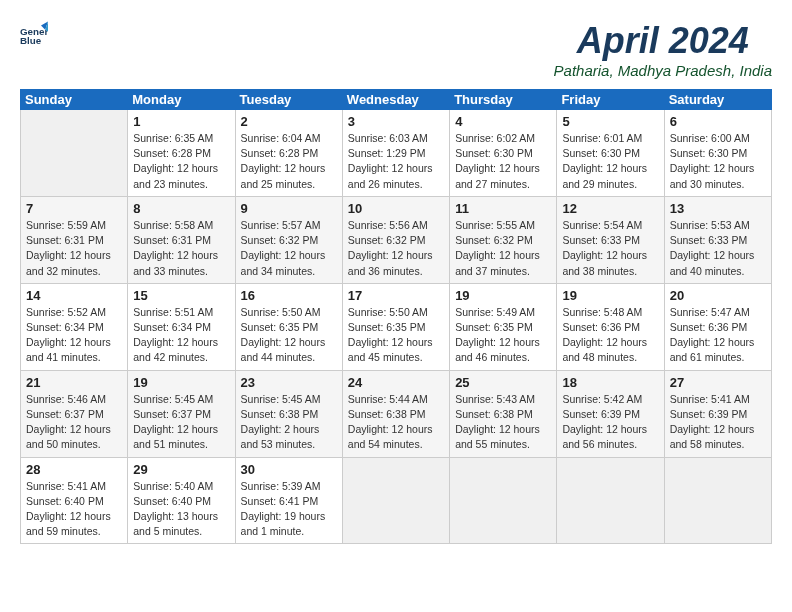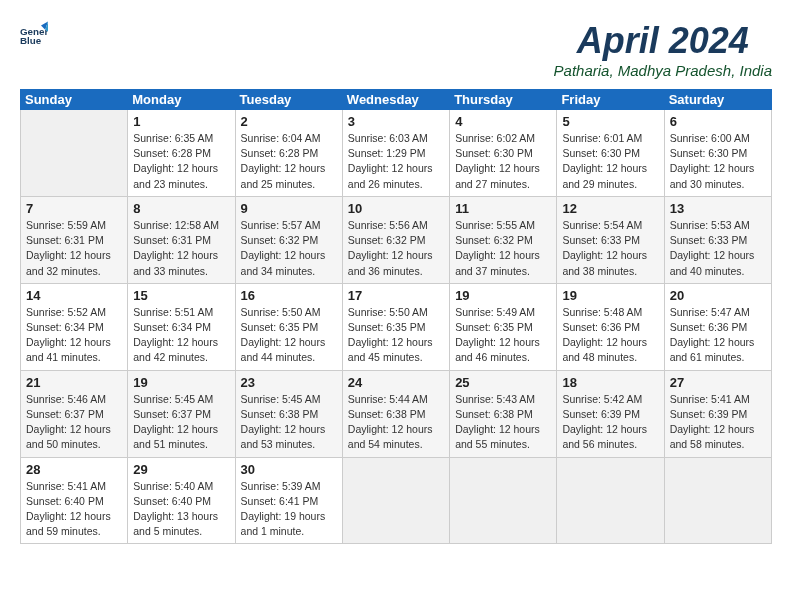--- a/index.html
+++ b/index.html
@@ -143,21 +143,21 @@
           <div class="day-info"><span>Sunrise: 6:00 AM</span><br><span>Sunset: 6:30 PM</span><br><span>Daylight: 12 hours and 30 minutes.</span></div>
         </td>
       </tr>
       <tr>
         <td>
           <span class="day-num">7</span>
           <div class="day-info"><span>Sunrise: 5:59 AM</span><br><span>Sunset: 6:31 PM</span><br><span>Daylight: 12 hours and 32 minutes.</span></div>
         </td>
         <td>
           <span class="day-num">8</span>
-          <div class="day-info"><span>Sunrise: 12:58 AM</span><br><span>Sunset: 6:31 PM</span><br><span>Daylight: 12 hours and 33 minutes.</span></div>
+          <div class="day-info"><span>Sunrise: 5:58 AM</span><br><span>Sunset: 6:31 PM</span><br><span>Daylight: 12 hours and 33 minutes.</span></div>
         </td>
         <td>
           <span class="day-num">9</span>
           <div class="day-info"><span>Sunrise: 5:57 AM</span><br><span>Sunset: 6:32 PM</span><br><span>Daylight: 12 hours and 34 minutes.</span></div>
         </td>
         <td>
           <span class="day-num">10</span>
           <div class="day-info"><span>Sunrise: 5:56 AM</span><br><span>Sunset: 6:32 PM</span><br><span>Daylight: 12 hours and 36 minutes.</span></div>
         </td>
         <td>
@@ -207,21 +207,21 @@
         <td>
           <span class="day-num">21</span>
           <div class="day-info"><span>Sunrise: 5:46 AM</span><br><span>Sunset: 6:37 PM</span><br><span>Daylight: 12 hours and 50 minutes.</span></div>
         </td>
         <td>
           <span class="day-num">19</span>
           <div class="day-info"><span>Sunrise: 5:45 AM</span><br><span>Sunset: 6:37 PM</span><br><span>Daylight: 12 hours and 51 minutes.</span></div>
         </td>
         <td>
           <span class="day-num">23</span>
-          <div class="day-info"><span>Sunrise: 5:45 AM</span><br><span>Sunset: 6:38 PM</span><br><span>Daylight: 12 hours and 53 minutes.</span></div>
+          <div class="day-info"><span>Sunrise: 5:45 AM</span><br><span>Sunset: 6:38 PM</span><br><span>Daylight: 2 hours and 53 minutes.</span></div>
         </td>
         <td>
           <span class="day-num">24</span>
           <div class="day-info"><span>Sunrise: 5:44 AM</span><br><span>Sunset: 6:38 PM</span><br><span>Daylight: 12 hours and 54 minutes.</span></div>
         </td>
         <td>
           <span class="day-num">25</span>
           <div class="day-info"><span>Sunrise: 5:43 AM</span><br><span>Sunset: 6:38 PM</span><br><span>Daylight: 12 hours and 55 minutes.</span></div>
         </td>
         <td>

